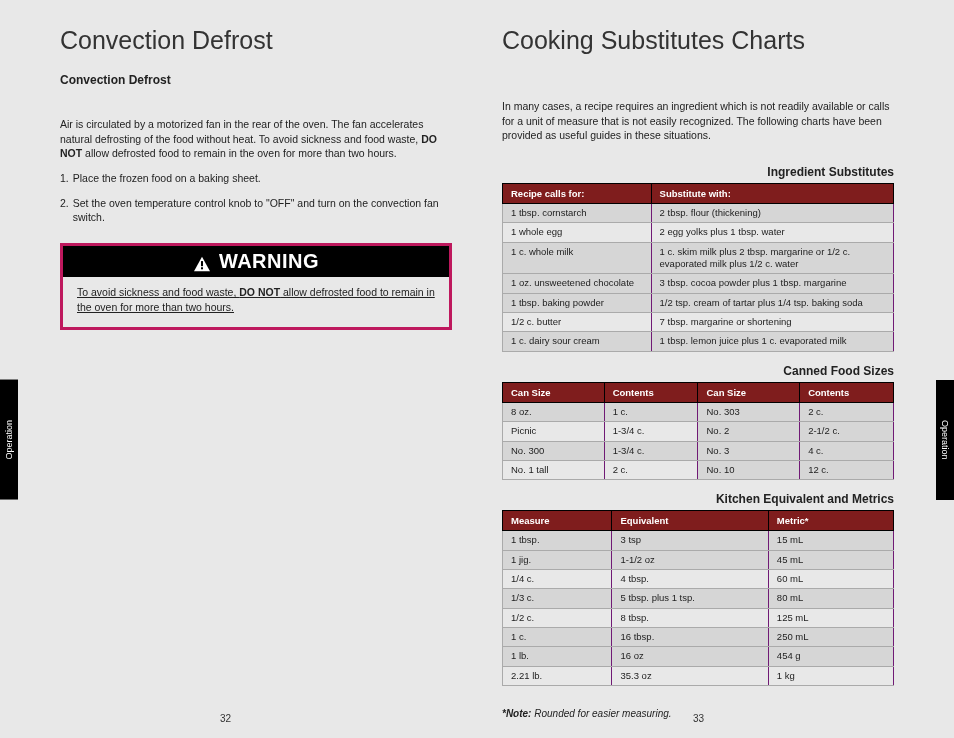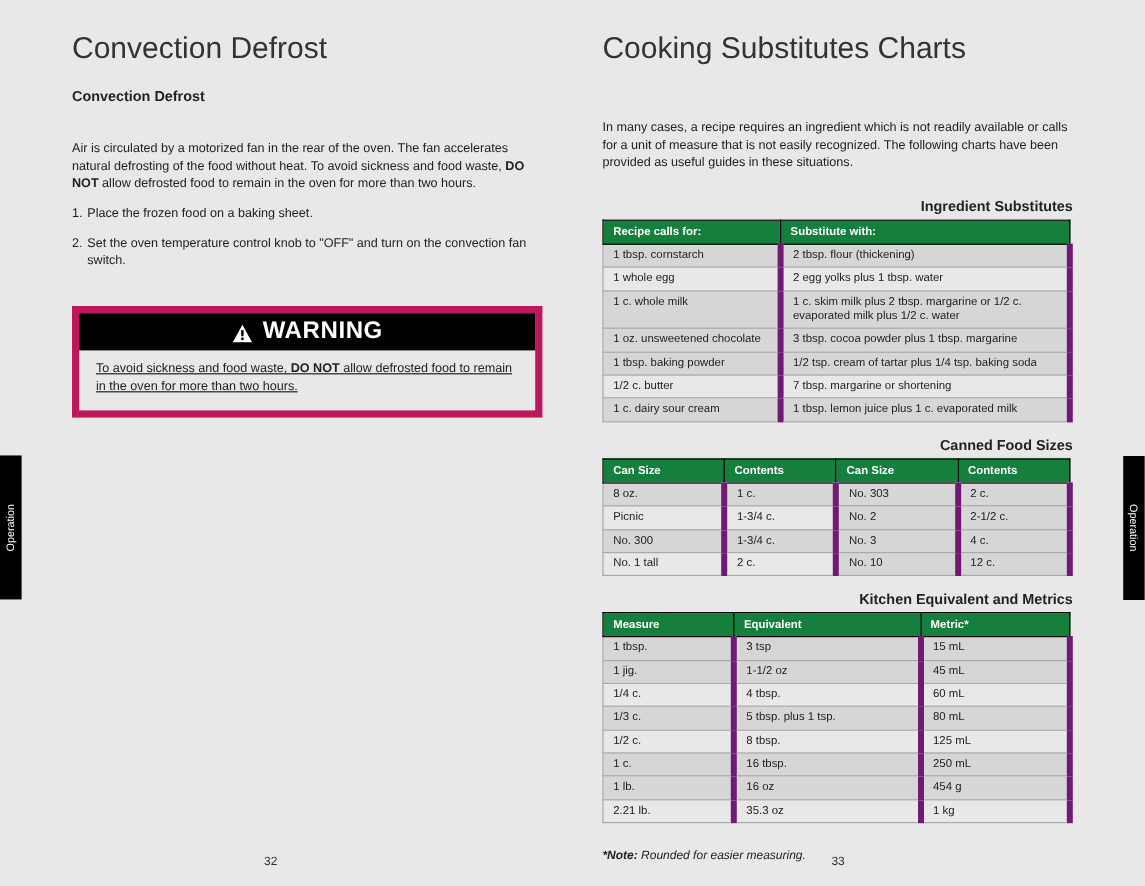--- a/index.html
+++ b/index.html
@@ -43,22 +43,22 @@
     margin-top: 26px;
   }
   .step {
     font-size: 10.5px;
     line-height: 1.4;
     margin-bottom: 10px;
     display: flex;
   }
   .step-num { margin-right: 4px; white-space: nowrap; }
   .warning-box {
-    border: 6px solid #be185d;
-    margin-top: 20px;
+    border: 3px solid #be185d;
+    margin-top: 8px;
   }
   .warning-header {
     background: #000;
     color: #fff;
     text-align: center;
     font-size: 20px;
     font-weight: bold;
     padding: 4px 0;
     display: flex;
     align-items: center;
@@ -82,30 +82,30 @@
     font-weight: bold;
     text-align: right;
     margin: 12px 0 4px 0;
   }
   table {
     width: 100%;
     border-collapse: collapse;
     font-size: 9.5px;
   }
   th {
-    background: #15803d;
+    background: #7f1d1d;
     color: #fff;
     text-align: left;
     padding: 4px 8px;
     font-weight: bold;
     border: 1px solid #000;
   }
   td {
     padding: 3px 8px;
-    border-right: 5px solid #701a75;
+    border-right: 1px solid #701a75;
     border-bottom: 1px solid #aaa;
     line-height: 1.3;
     vertical-align: top;
   }
   td:first-child { border-left: 1px solid #aaa; }
   .alt { background: #d6d6d6; }
   .note {
     font-size: 10px;
     font-style: italic;
     margin-top: 22px;

